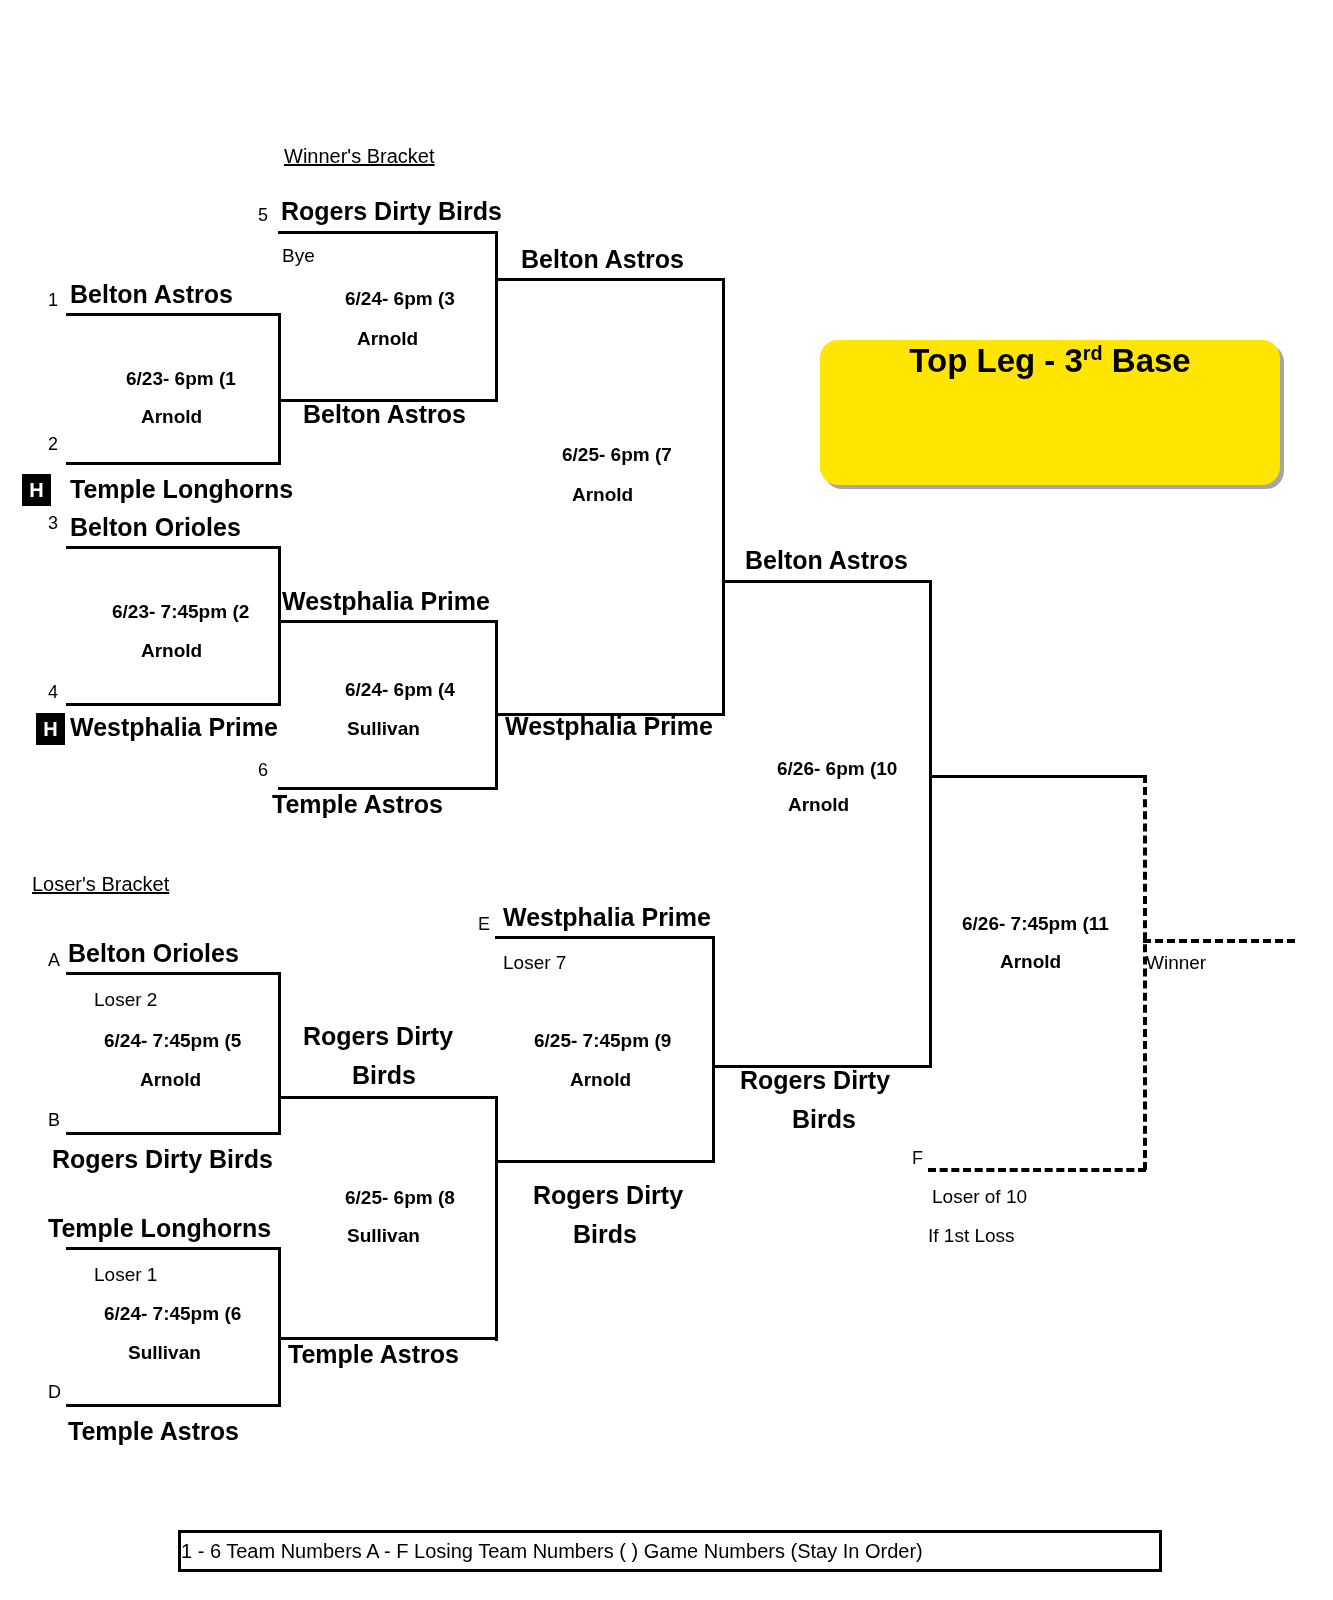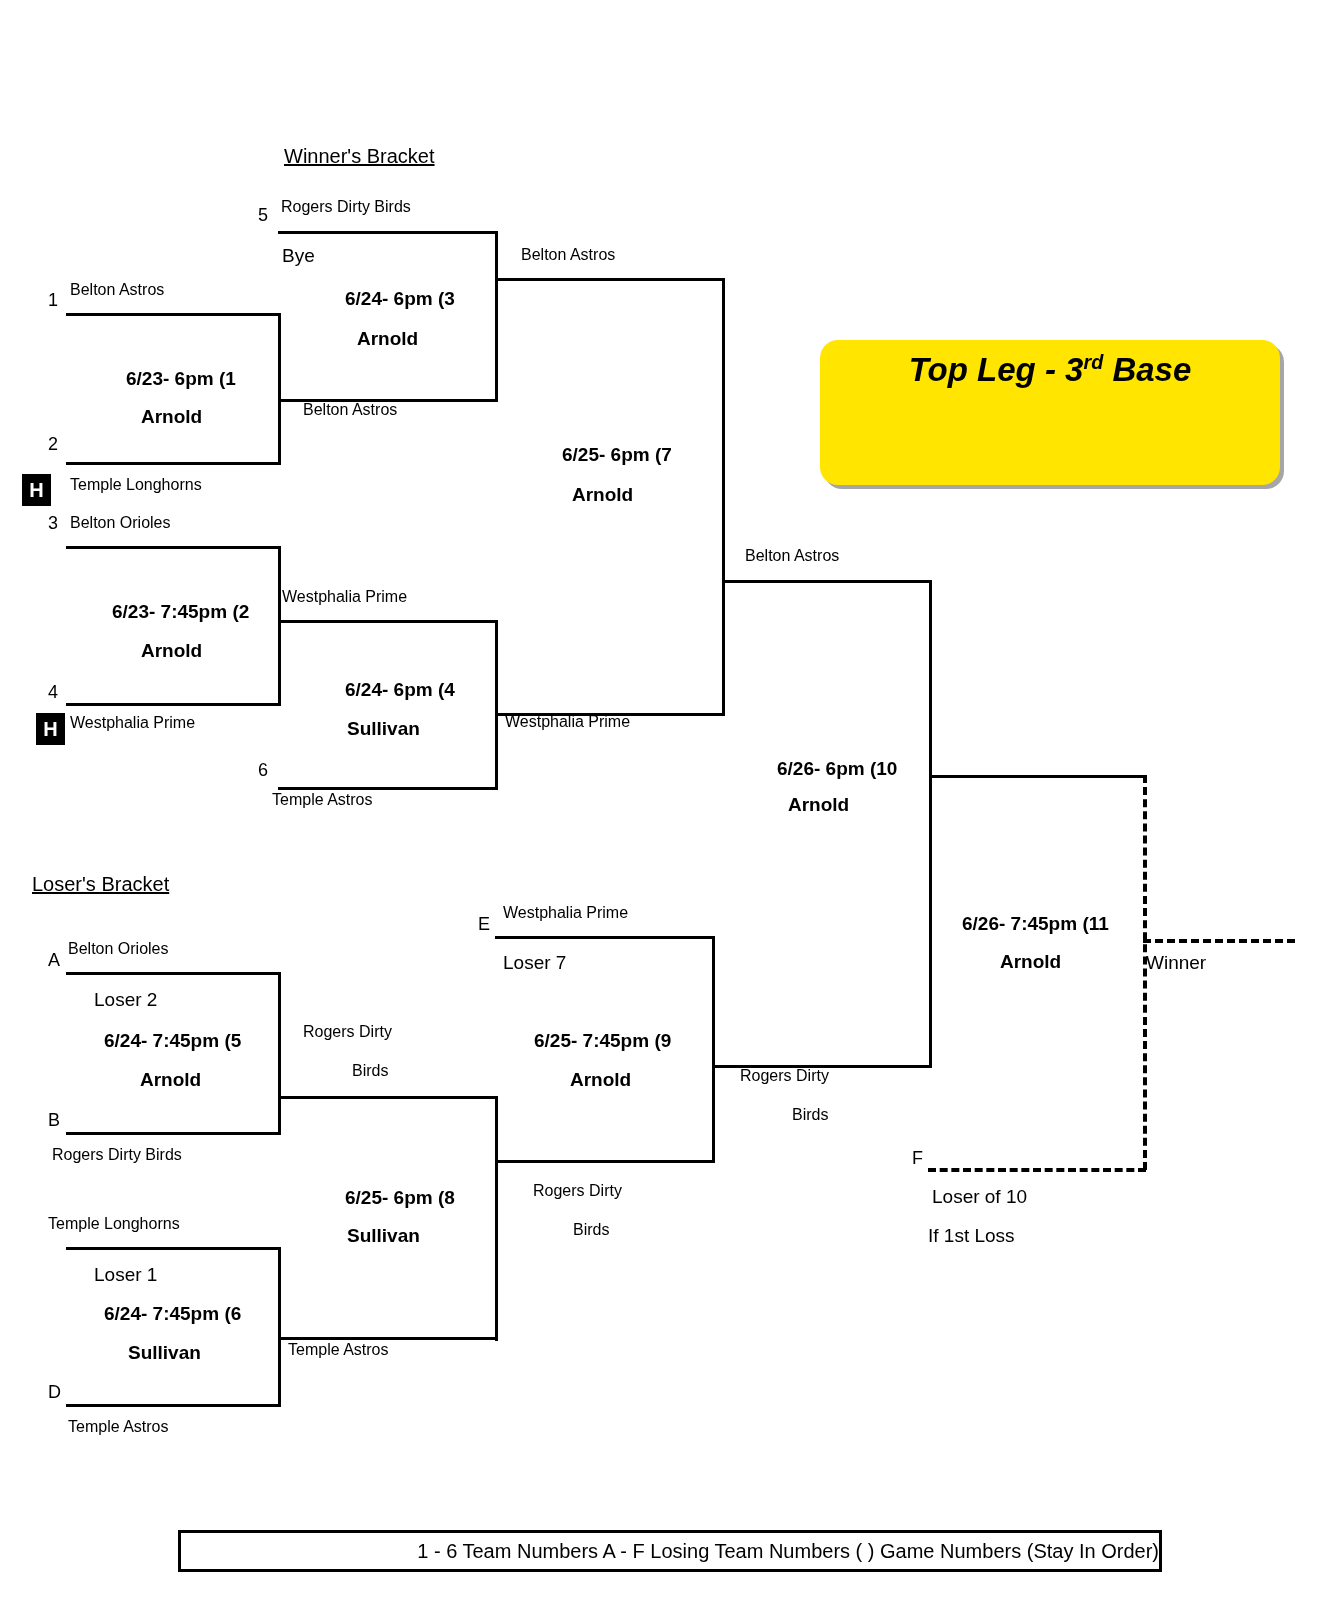--- a/index.html
+++ b/index.html
@@ -12,22 +12,22 @@
     color: #000000;
   }
   #page {
     position: relative;
     width: 1333px;
     height: 1600px;
     overflow: hidden;
   }
   .abs { position: absolute; }
   .team {
-    font-weight: normal;
-    font-size: 16px;
+    font-weight: bold;
+    font-size: 25px;
     white-space: nowrap;
     line-height: 1.1;
   }
   .small {
     font-size: 19px;
     white-space: nowrap;
   }
   .gameinfo {
     font-weight: bold;
     font-size: 19px;
@@ -107,21 +107,21 @@
     background: #ffe500;
     border-radius: 18px;
     box-shadow: 4px 4px 0 rgba(0,0,0,0.35);
   }
   #callout div {
     text-align: center;
     font-weight: bold;
     font-size: 33px;
     color: #000;
   }
-  #callout .c1 { margin-top: 11px; font-style: italic; }
+  #callout .c1 { margin-top: 2px; }
   #callout .c2 { margin-top: 8px; }
   sup { font-size: 0.6em; }
   
   .sectlabel {
     font-size: 20px;
     text-decoration: underline;
   }
   
   .homemark {
     background: #000000;
@@ -131,21 +131,21 @@
     width: 25px; height: 28px;
     text-align: center;
     line-height: 28px;
     border: 2px solid #000;
   }
   
   #footer {
     top: 1530px; left: 178px;
     width: 978px; height: 36px;
     border: 3px solid #000000;
-    text-align: right;
+    text-align: left;
     font-size: 20px;
     line-height: 36px;
     white-space: nowrap;
   }
 </style>
 </head>
 <body>
 
 <div id="page">
 

